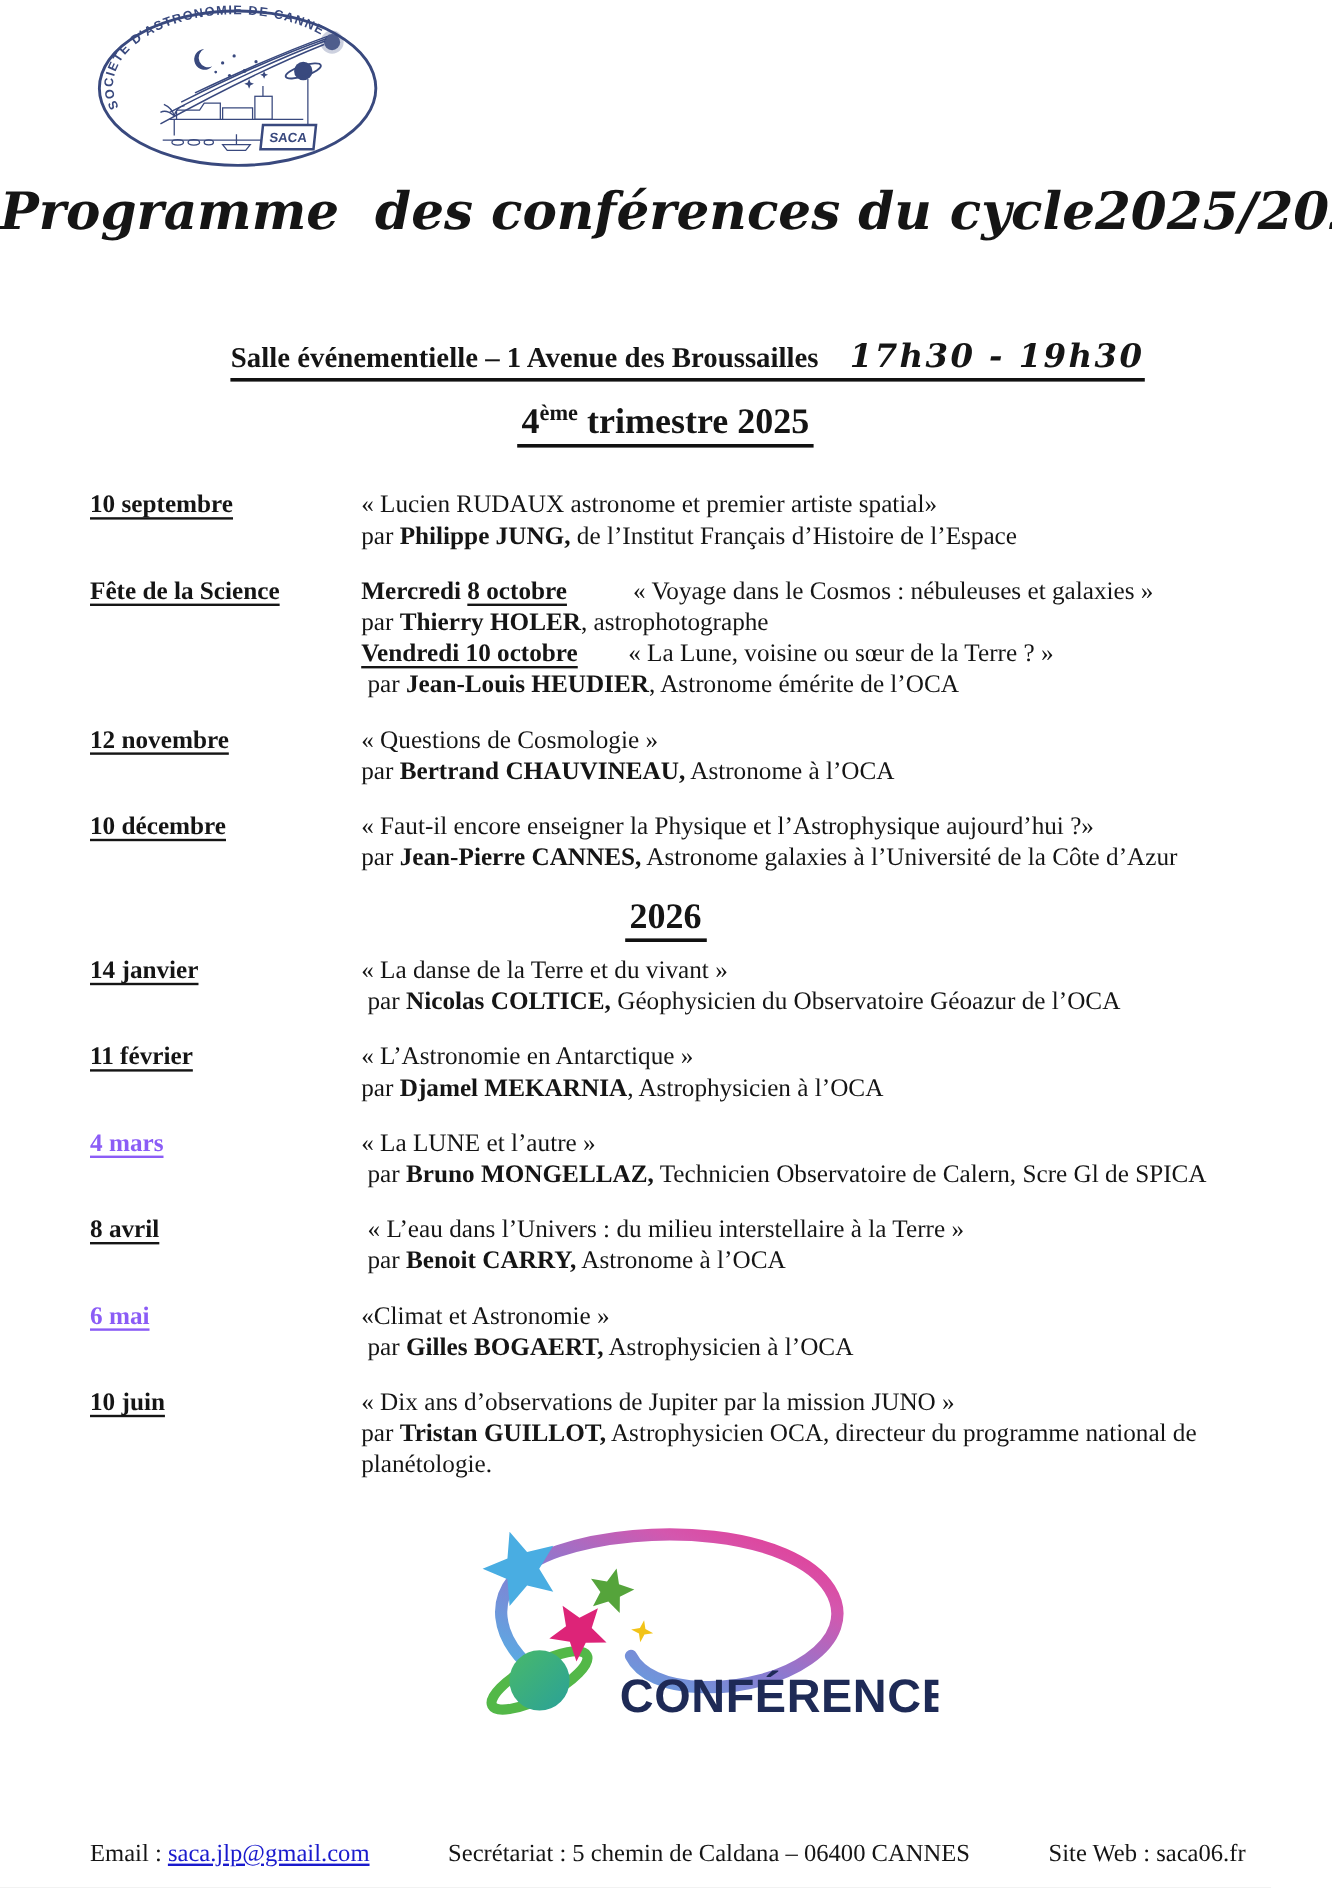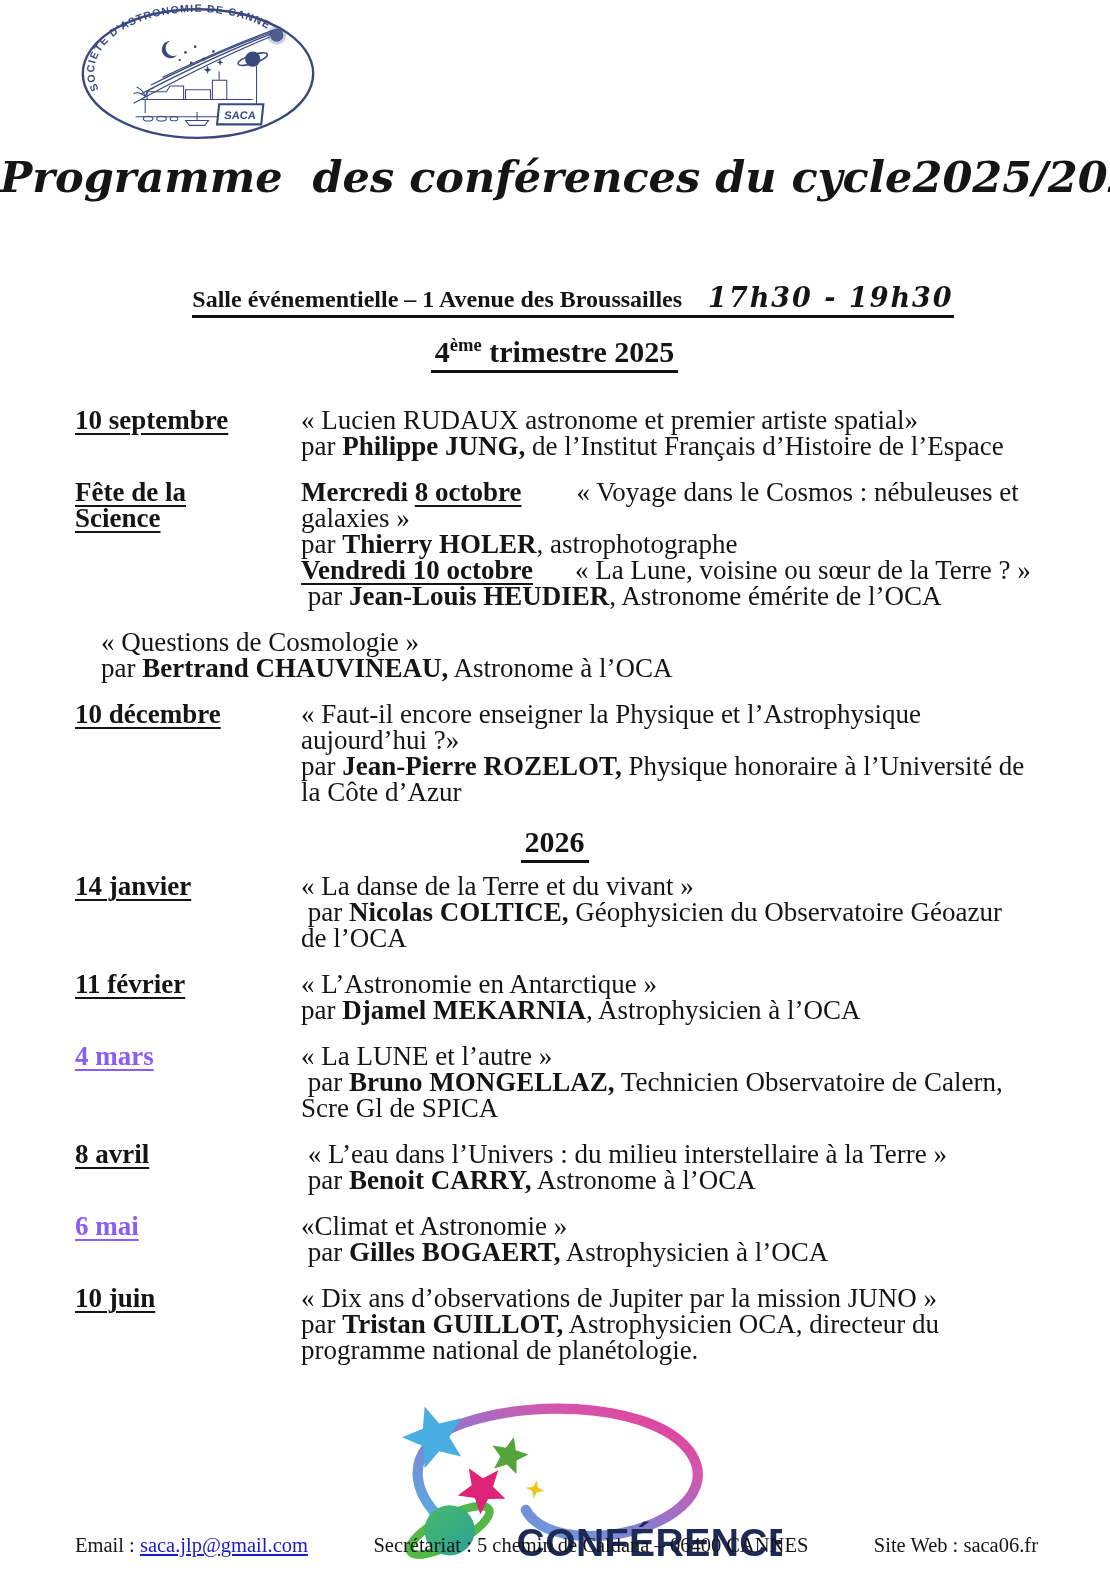--- a/index.html
+++ b/index.html
@@ -48,21 +48,21 @@
   .content { position:absolute; top:334px; left:75px; right:76px; }
   .section-heading {
     text-align:center; font-weight:bold; font-size:30px;
     margin:0 0 34px 0;
   }
   .section-heading .hl {
     display:inline-block; border-bottom:3px solid #111; padding:0 4px 1px 4px;
   }
   .section-heading sup { font-size:62%; }
   .section-heading.h-next { margin:2px 0 10px 0; }
-  .entry { display:flex; margin-bottom:20px; font-size:27px; line-height:26px; }
+  .entry { display:flex; margin-bottom:20px; font-size:21px; line-height:26px; }
   .edate {
     flex:none; width:200px; font-weight:bold;
     text-decoration:underline; text-decoration-thickness:2px; text-underline-offset:4px;
   }
   .edate.red { color:#8b5cf6; }
   .elines { flex:1; }
   .eline { white-space:pre-wrap;margin-left:26px; }
   .eline .b { font-weight:bold; }
   .eline .u { text-decoration:underline; text-decoration-thickness:2px; text-underline-offset:4px; }
   .gapspan { display:inline-block; }
@@ -160,30 +160,31 @@
       <div class="entry">
         <div class="edate">Fête de la Science</div>
         <div class="elines">
           <div class="eline"><span class="b">Mercredi </span><span class="b u">8 octobre</span><span class="gapspan" style="width: 55px;"></span><span>« Voyage dans le Cosmos : nébuleuses et galaxies »</span></div>
           <div class="eline"><span>par </span><span class="b">Thierry HOLER</span><span>, astrophotographe</span></div>
           <div class="eline"><span class="b u">Vendredi 10 octobre</span><span class="gapspan" style="width: 42px;"></span><span>« La Lune, voisine ou sœur de la Terre ? »</span></div>
           <div class="eline"><span> par </span><span class="b">Jean-Louis HEUDIER</span><span>, Astronome émérite de l’OCA</span></div>
         </div>
       </div>
       <div class="entry">
+        <div class="edate">12 novembre</div>
         <div class="elines">
           <div class="eline"><span>« Questions de Cosmologie »</span></div>
           <div class="eline"><span>par </span><span class="b">Bertrand CHAUVINEAU,</span><span> Astronome à l’OCA</span></div>
         </div>
       </div>
       <div class="entry">
         <div class="edate">10 décembre</div>
         <div class="elines">
           <div class="eline"><span>« Faut-il encore enseigner la Physique et l’Astrophysique aujourd’hui ?»</span></div>
-          <div class="eline"><span>par </span><span class="b">Jean-Pierre ROZELOT,</span><span> Physique honoraire à l’Université de la Côte d’Azur</span></div>
+          <div class="eline"><span>par </span><span class="b">Jean-Pierre CANNES,</span><span> Astronome galaxies à l’Université de la Côte d’Azur</span></div>
         </div>
       </div>
       <div class="section-heading h-next"><span class="hl"><span>2026</span></span></div>
       <div class="entry">
         <div class="edate">14 janvier</div>
         <div class="elines">
           <div class="eline"><span>« La danse de la Terre et du vivant »</span></div>
           <div class="eline"><span> par </span><span class="b">Nicolas COLTICE,</span><span> Géophysicien du Observatoire Géoazur de l’OCA</span></div>
         </div>
       </div>

